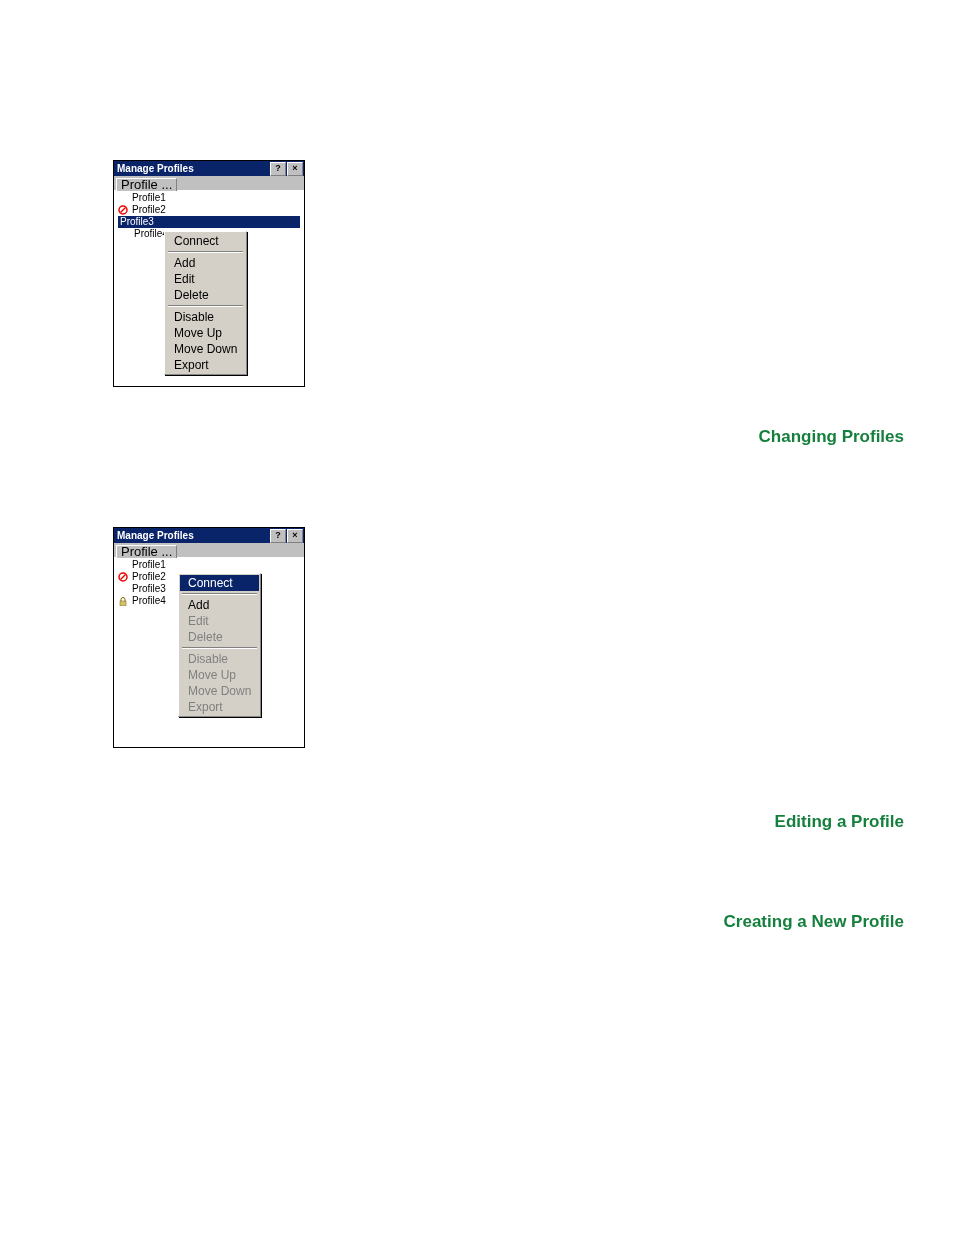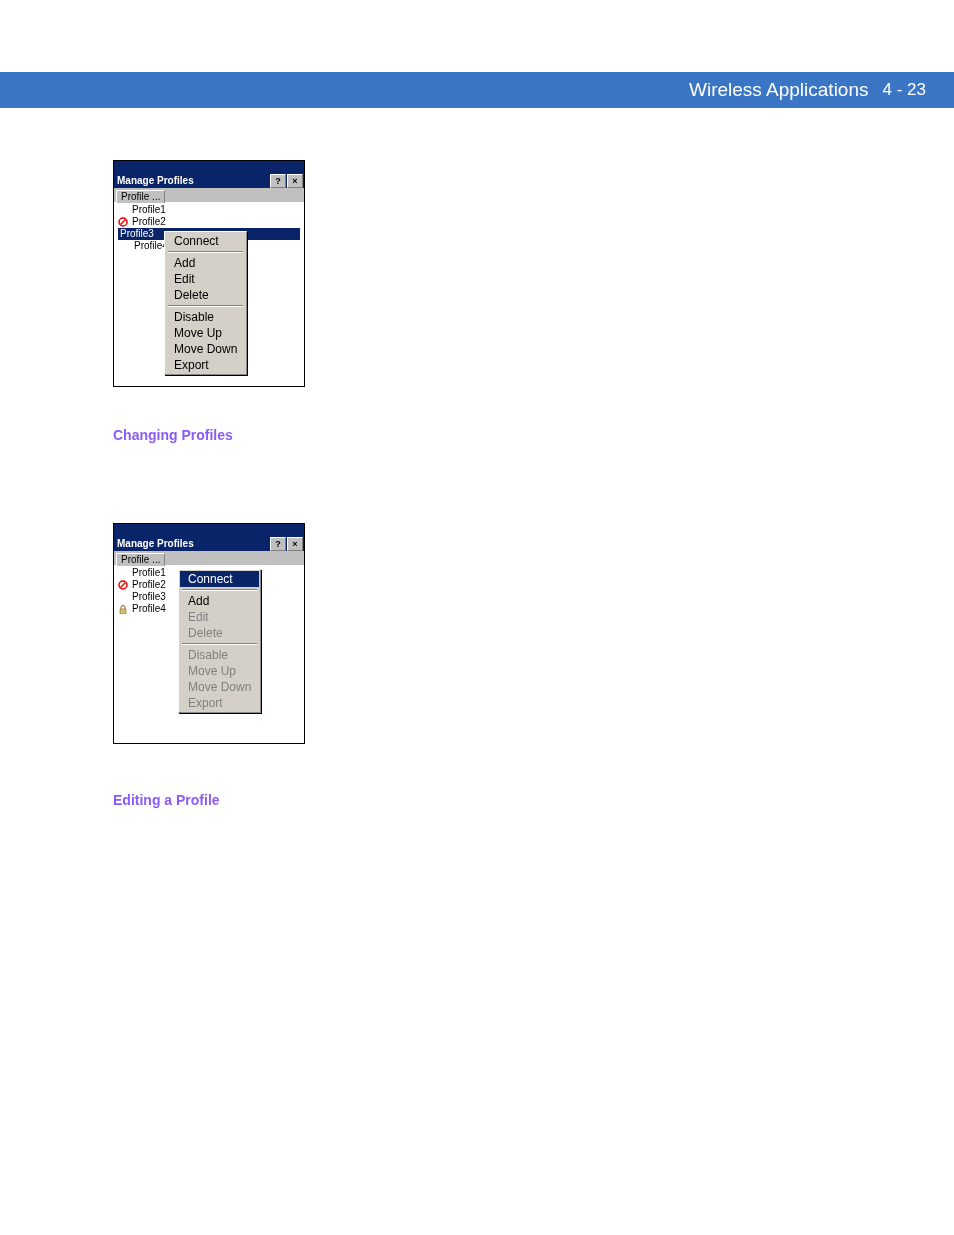--- a/index.html
+++ b/index.html
@@ -39,44 +39,45 @@
     font-family: "Trebuchet MS", Arial, sans-serif;
   }
   .content {
     position: absolute;
     left: 113px;
     right: 50px;
     top: 140px;
   }
   .section-heading {
     font-family: "Trebuchet MS", Arial, sans-serif;
-    color: #8b5cf6;
-    font-size: 14px;
+    color: #15803d;
+    font-size: 17px;
     font-weight: bold;
     margin: 36px 0 8px 0;
+    text-align: right;
   }
   .win {
     border: 1px solid #000;
     width: 190px;
     background: #fff;
     font-family: "MS Sans Serif", Tahoma, Arial, sans-serif;
     font-size: 10px;
     position: relative;
     margin-top: 20px;
     margin-bottom: 8px;
   }
   .win-titlebar {
     background: #0a246a;
     color: #fff;
     font-weight: bold;
-    height: 27px;
+    height: 15px;
     line-height: 15px;
     padding-left: 3px;
     display: flex;
-    align-items: flex-end;
+    align-items: center;
   }
   .win-title {
     flex: 1;
     font-size: 10px;
   }
   .win-btn {
     width: 14px;
     height: 12px;
     background: #c0c0c0;
     border: 1px solid #808080;
@@ -97,21 +98,21 @@
     display: flex;
     align-items: flex-end;
     padding-left: 2px;
   }
   .tab {
     background: #c0c0c0;
     border-top: 1px solid #fff;
     border-left: 1px solid #fff;
     border-right: 1px solid #808080;
     padding: 0 4px;
-    font-size: 10px;
+    font-size: 13px;
     height: 12px;
     line-height: 12px;
     position: relative;
     bottom: -1px;
   }
   .profile-list {
     padding: 2px 4px;
     min-height: 40px;
   }
   .profile-item {
@@ -167,24 +168,20 @@
     margin: 2px 2px;
     height: 0;
   }
   .no-circle svg { display: block; }
   .lock svg { display: block; }
 </style>
 </head>
 <body>
 <div class="page">
 
-<div class="header-bar">
-  <span class="header-title">Wireless Applications</span>
-  <span class="header-page">4 - 23</span>
-</div>
 
 <div class="content">
 
   <div class="win" style="height:225px;">
     <div class="win-titlebar">
       <span class="win-title">Manage Profiles</span>
       <span class="win-btn">?</span>
       <span class="win-btn">×</span>
     </div>
     <div class="tab-row">
@@ -268,18 +265,19 @@
       <div class="ctx-item disabled">Edit</div>
       <div class="ctx-item disabled">Delete</div>
       <div class="ctx-sep"></div>
       <div class="ctx-item disabled">Disable</div>
       <div class="ctx-item disabled">Move Up</div>
       <div class="ctx-item disabled">Move Down</div>
       <div class="ctx-item disabled">Export</div>
     </div>
   </div>
 
-  <div class="section-heading" style="margin-top:48px;">Editing a Profile</div>
-
+  <div class="section-heading" style="margin-top:64px;">Editing a Profile</div>
+
+  <div class="section-heading" style="margin-top:80px;">Creating a New Profile</div>
 
 </div>
 
 </div>
 
 </body></html>

